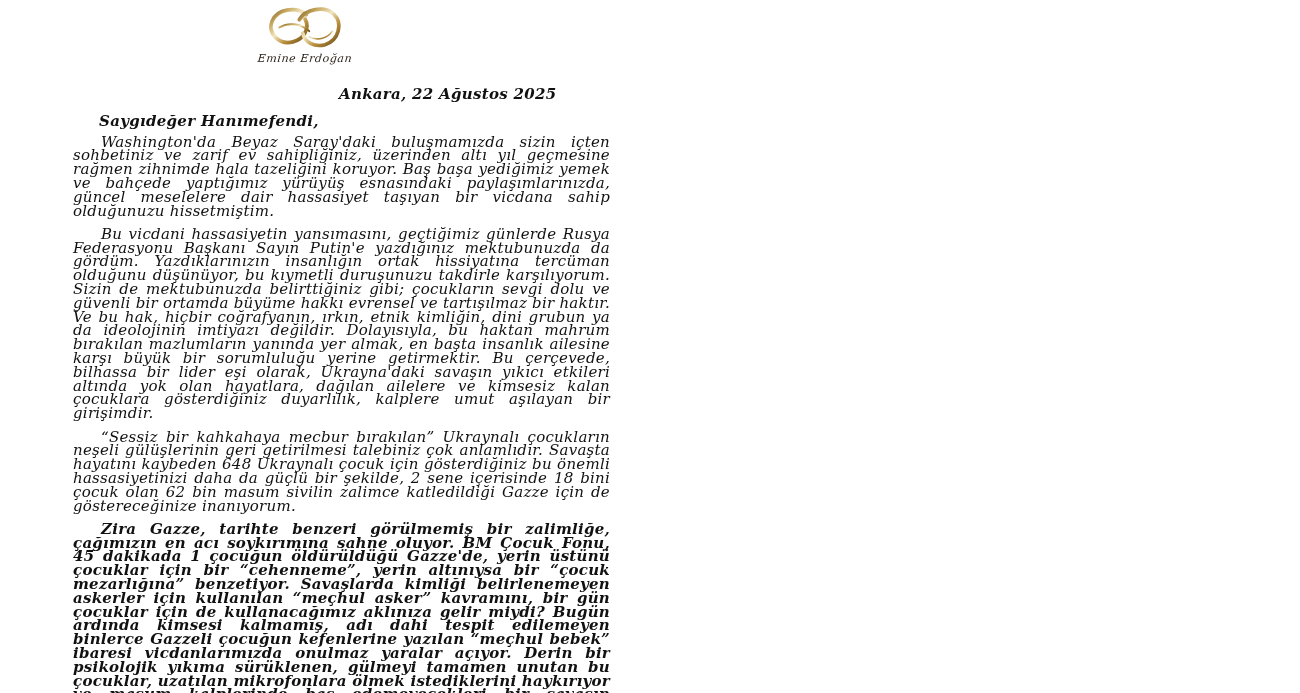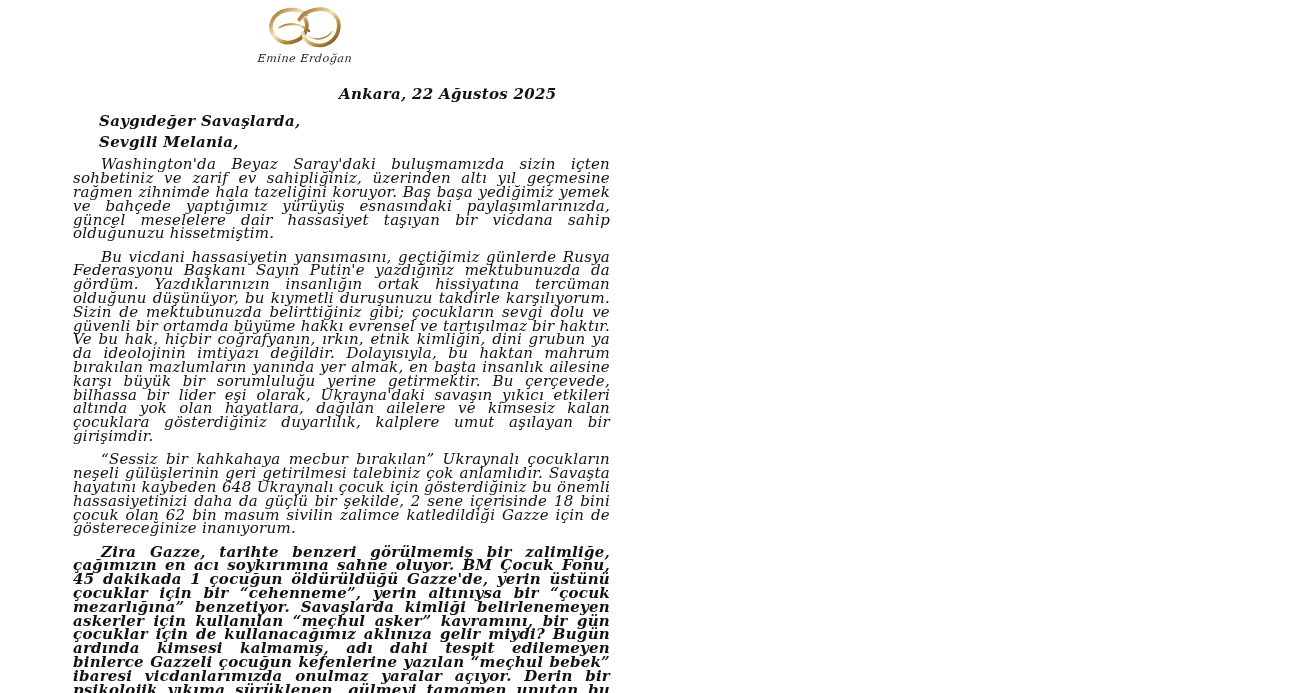--- a/index.html
+++ b/index.html
@@ -60,22 +60,21 @@
       <path d="M62 15 C47 3 21 7 14 24 C7 41 24 58 43 53 C59 49 67 33 60 21" fill="none" stroke="url(#gold-l)" stroke-width="5.2" stroke-linecap="round"></path>
       <path d="M52 22 C61 7 87 2 100 14 C114 27 107 51 88 57 C73 61 59 53 57 41" fill="none" stroke="url(#gold-l)" stroke-width="5.2" stroke-linecap="round"></path>
       <path d="M24 33 C38 25 56 28 66 38" fill="none" stroke="url(#gold-l)" stroke-width="2.6" stroke-linecap="round"></path>
       <path d="M66 46 C78 52 92 48 98 38" fill="none" stroke="url(#gold-l)" stroke-width="2.2" stroke-linecap="round"></path>
     </svg>
     <span class="scriptname">Emine Erdoğan</span>
   </div>
 
   <div class="col-left">
     <div class="dateline">Ankara, 22 Ağustos 2025</div>
-    <div class="salutation">Saygıdeğer Savaşlarda,</div>
-    <div class="salutation second">Sevgili Melania,</div>
+    <div class="salutation">Saygıdeğer Hanımefendi,</div>
     <div class="body">
         <p>Washington'da Beyaz Saray'daki buluşmamızda sizin içten sohbetiniz ve zarif ev sahipliğiniz, üzerinden altı yıl geçmesine rağmen zihnimde hala tazeliğini koruyor. Baş başa yediğimiz yemek ve bahçede yaptığımız yürüyüş esnasındaki paylaşımlarınızda, güncel meselelere dair hassasiyet taşıyan bir vicdana sahip olduğunuzu hissetmiştim.</p>
         <p>Bu vicdani hassasiyetin yansımasını, geçtiğimiz günlerde Rusya Federasyonu Başkanı Sayın Putin'e yazdığınız mektubunuzda da gördüm. Yazdıklarınızın insanlığın ortak hissiyatına tercüman olduğunu düşünüyor, bu kıymetli duruşunuzu takdirle karşılıyorum. Sizin de mektubunuzda belirttiğiniz gibi; çocukların sevgi dolu ve güvenli bir ortamda büyüme hakkı evrensel ve tartışılmaz bir haktır. Ve bu hak, hiçbir coğrafyanın, ırkın, etnik kimliğin, dini grubun ya da ideolojinin imtiyazı değildir. Dolayısıyla, bu haktan mahrum bırakılan mazlumların yanında yer almak, en başta insanlık ailesine karşı büyük bir sorumluluğu yerine getirmektir. Bu çerçevede, bilhassa bir lider eşi olarak, Ukrayna'daki savaşın yıkıcı etkileri altında yok olan hayatlara, dağılan ailelere ve kimsesiz kalan çocuklara gösterdiğiniz duyarlılık, kalplere umut aşılayan bir girişimdir.</p>
         <p>“Sessiz bir kahkahaya mecbur bırakılan” Ukraynalı çocukların neşeli gülüşlerinin geri getirilmesi talebiniz çok anlamlıdır. Savaşta hayatını kaybeden 648 Ukraynalı çocuk için gösterdiğiniz bu önemli hassasiyetinizi daha da güçlü bir şekilde, 2 sene içerisinde 18 bini çocuk olan 62 bin masum sivilin zalimce katledildiği Gazze için de göstereceğinize inanıyorum.</p>
         <p>Zira Gazze, tarihte benzeri görülmemiş bir zalimliğe, çağımızın en acı soykırımına sahne oluyor. BM Çocuk Fonu, 45 dakikada 1 çocuğun öldürüldüğü Gazze'de, yerin üstünü çocuklar için bir “cehenneme”, yerin altınıysa bir “çocuk mezarlığına” benzetiyor. Savaşlarda kimliği belirlenemeyen askerler için kullanılan “meçhul asker” kavramını, bir gün çocuklar için de kullanacağımız aklınıza gelir miydi? Bugün ardında kimsesi kalmamış, adı dahi tespit edilemeyen binlerce Gazzeli çocuğun kefenlerine yazılan “meçhul bebek” ibaresi vicdanlarımızda onulmaz yaralar açıyor. Derin bir psikolojik yıkıma sürüklenen, gülmeyi tamamen unutan bu çocuklar, uzatılan mikrofonlara ölmek istediklerini haykırıyor ve masum kalplerinde baş edemeyecekleri bir savaşın yorgunluğunu taşıyor. Gazze'de tarih, öksüz ve yetim kalmış küçücük çocukların yaşadıkları tarifsiz acı ve korkularla saçlarına aklar düştüğünü yazıyor.</p>
       </div>
   </div>
 
 </div>
 

